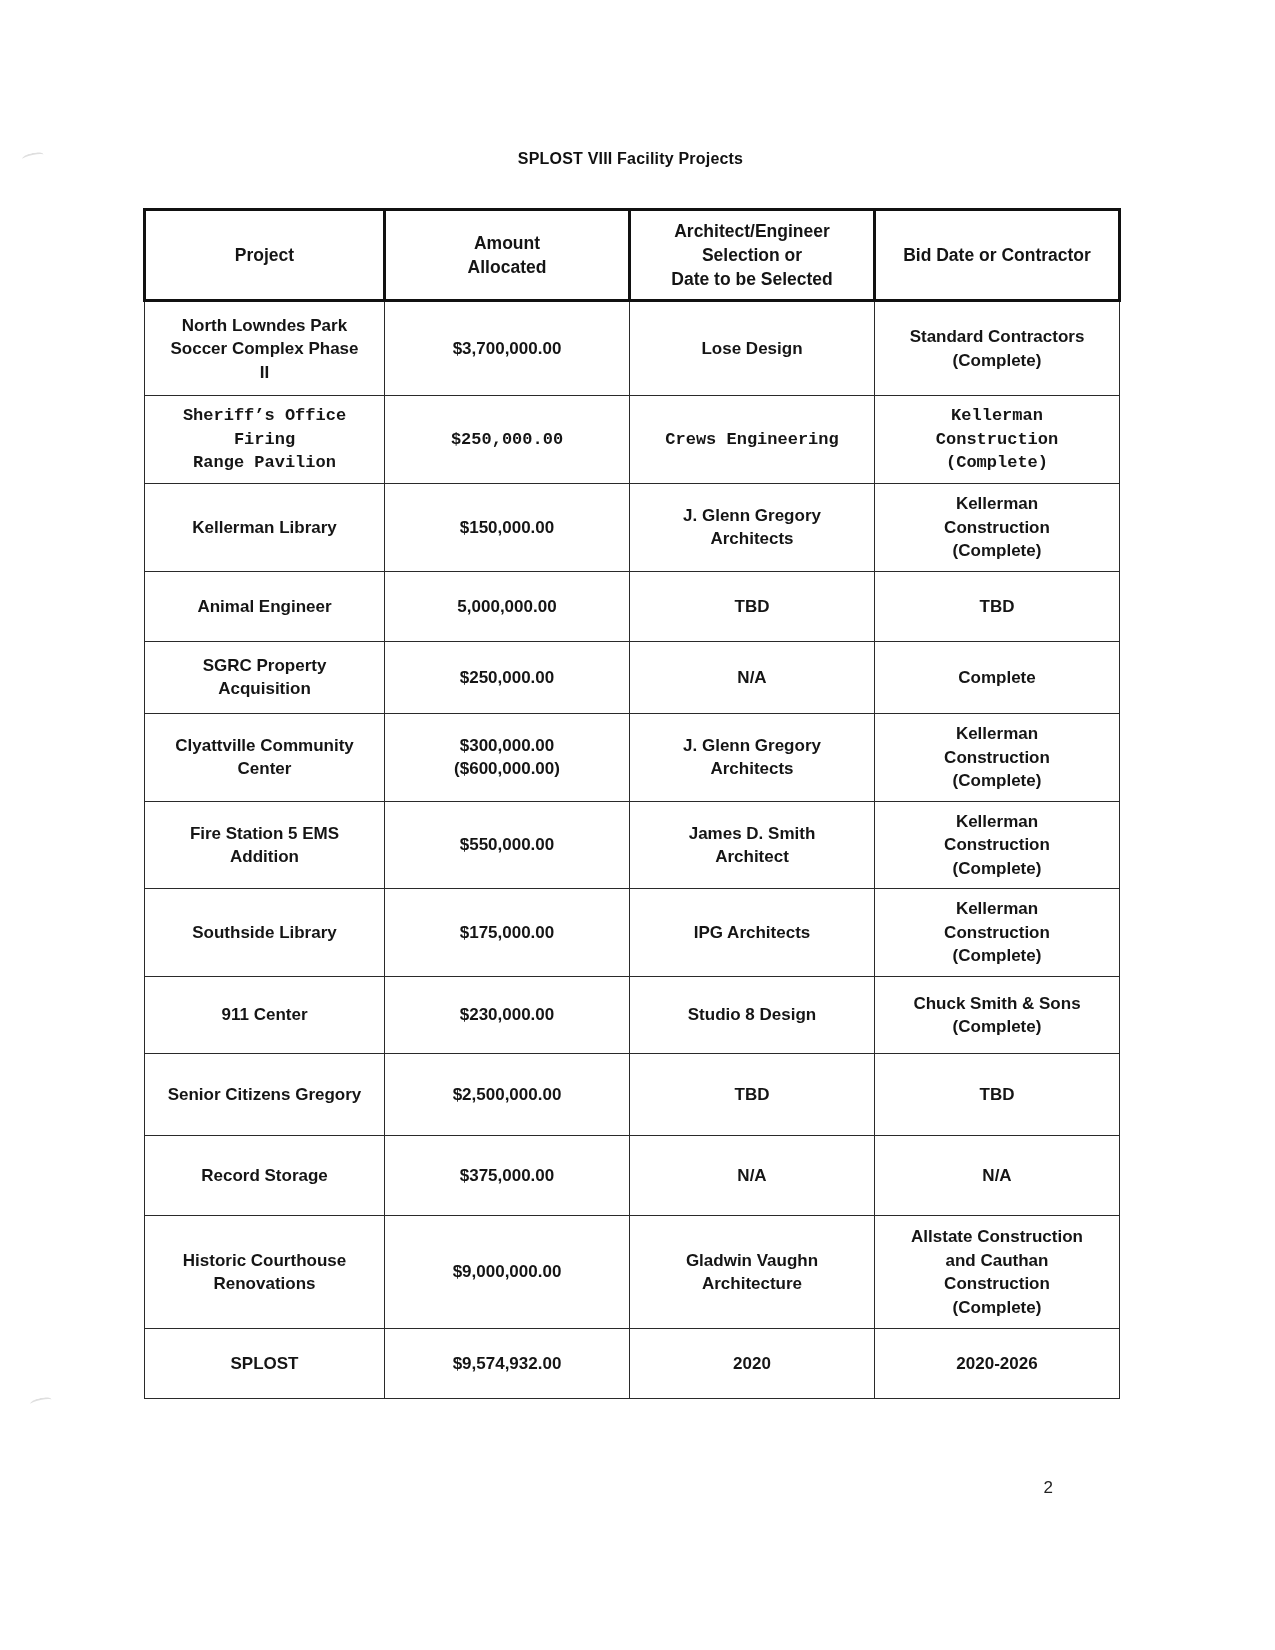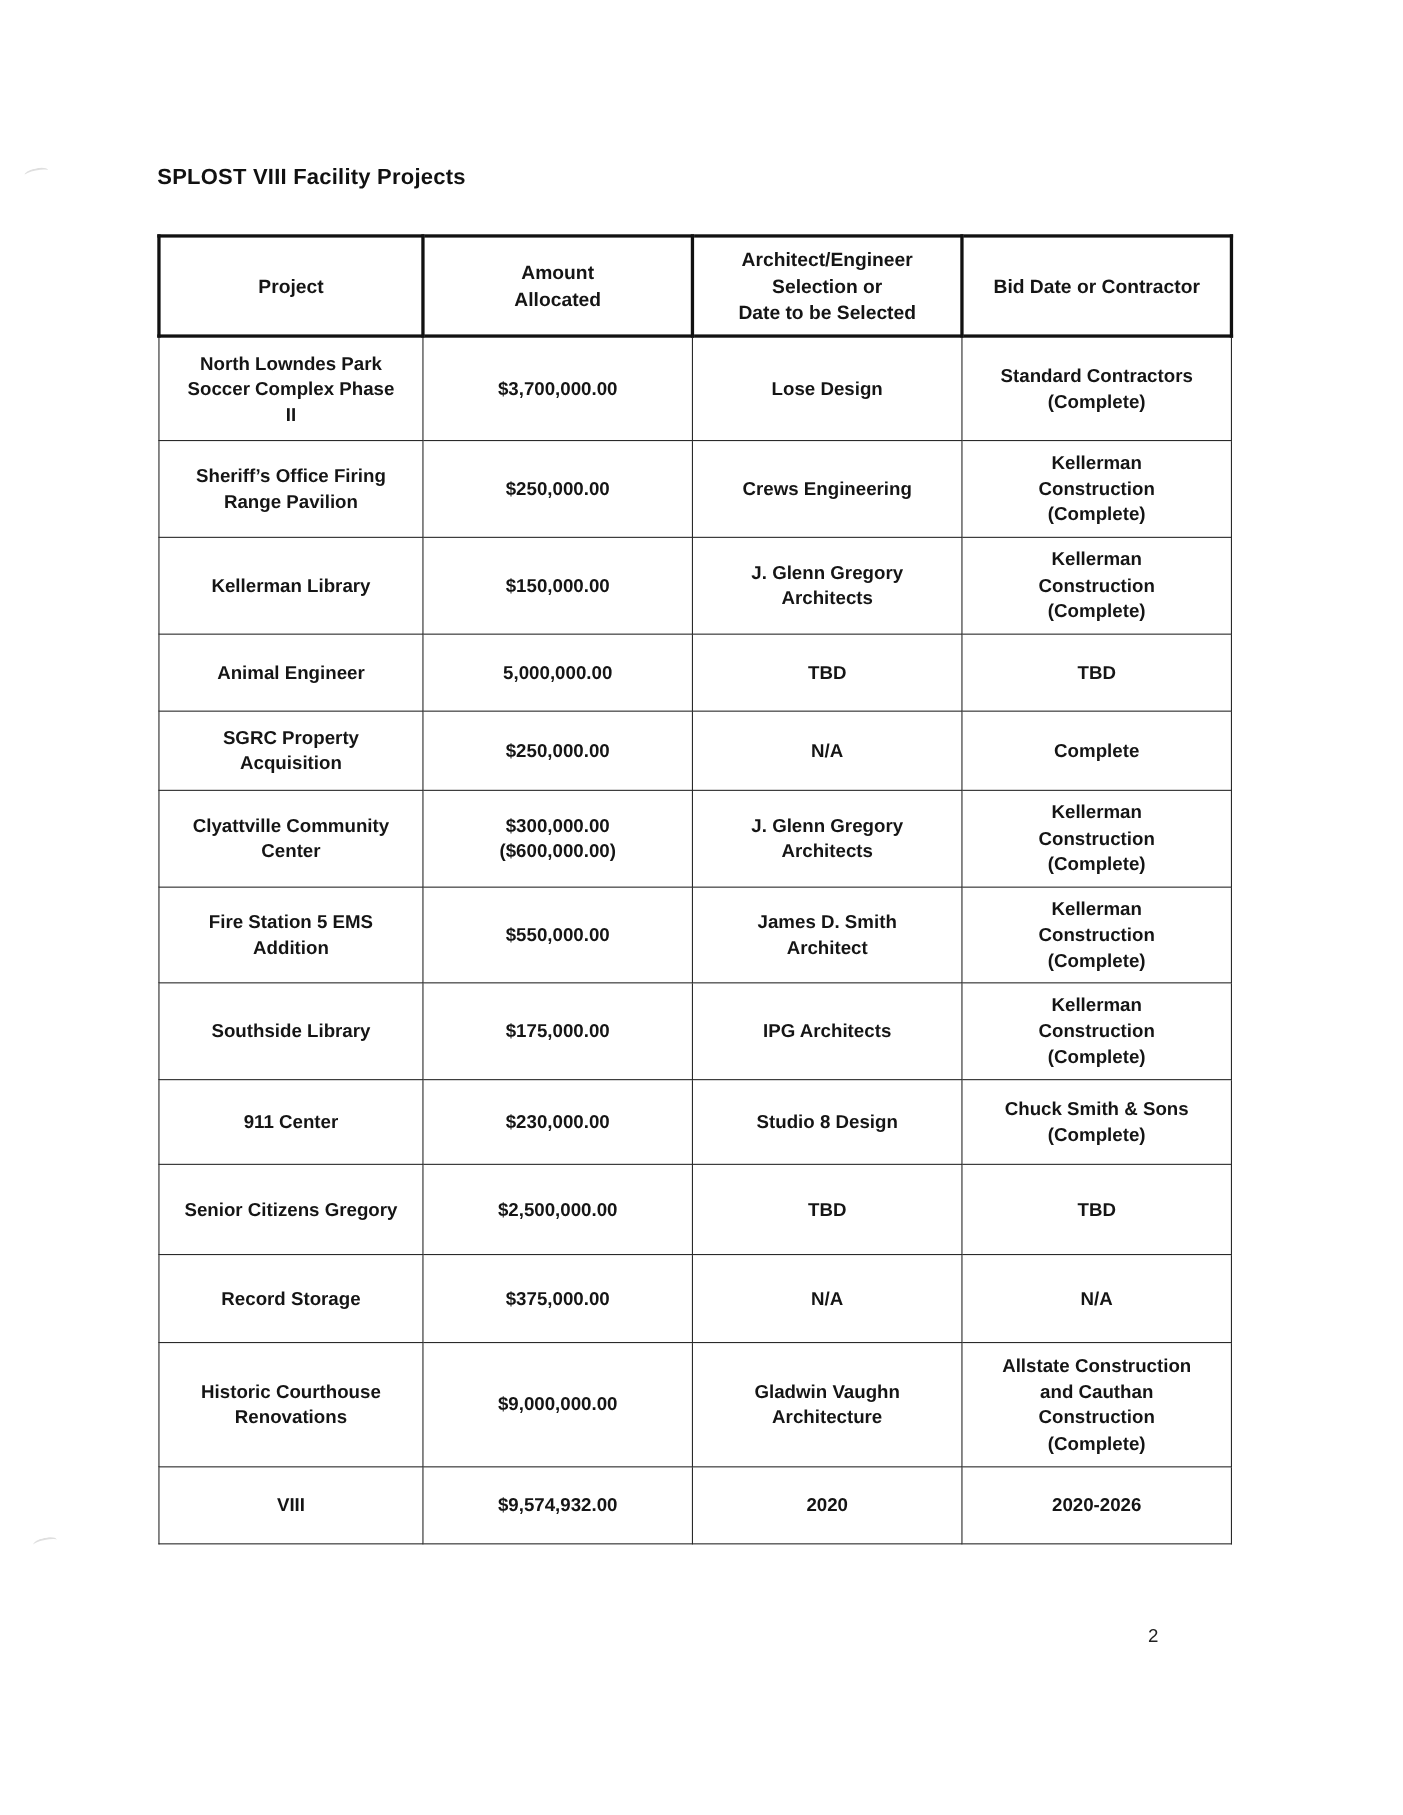--- a/index.html
+++ b/index.html
@@ -17,22 +17,22 @@
     color: #111111;
     overflow: hidden;
   }
   .content {
     position: absolute;
     left: 143px;
     top: 150px;
     width: 975px;
   }
   .doc-title {
-    text-align: left;
-    font-size: 20px;
+    text-align: center;
+    font-size: 16px;
     font-weight: bold;
     margin: 0 0 40px 0;
     letter-spacing: 0.2px;
   }
   table.facility-table {
     border-collapse: collapse;
     table-layout: fixed;
     width: 975px;
   }
   table.facility-table col.c1 { width: 240px; }
@@ -110,21 +110,21 @@
       <tbody>
         <tr style="height:95px;">
           <td>North Lowndes Park
 Soccer Complex Phase
 II</td>
           <td>$3,700,000.00</td>
           <td>Lose Design</td>
           <td>Standard Contractors
 (Complete)</td>
         </tr>
-        <tr style="height:87px;">
+        <tr style="height:87px;font-family:Liberation Mono, monospace;">
           <td>Sheriff’s Office Firing
 Range Pavilion</td>
           <td>$250,000.00</td>
           <td>Crews Engineering</td>
           <td>Kellerman
 Construction
 (Complete)</td>
         </tr>
         <tr style="height:88px;">
           <td>Kellerman Library</td>
@@ -201,21 +201,21 @@
 Renovations</td>
           <td>$9,000,000.00</td>
           <td>Gladwin Vaughn
 Architecture</td>
           <td>Allstate Construction
 and Cauthan
 Construction
 (Complete)</td>
         </tr>
         <tr style="height:70px;">
-          <td>VIII</td>
+          <td>SPLOST</td>
           <td>$9,574,932.00</td>
           <td>2020</td>
           <td>2020-2026</td>
         </tr>
       </tbody>
     </table>
 
   </div>
 
   <div class="page-number">2</div>

